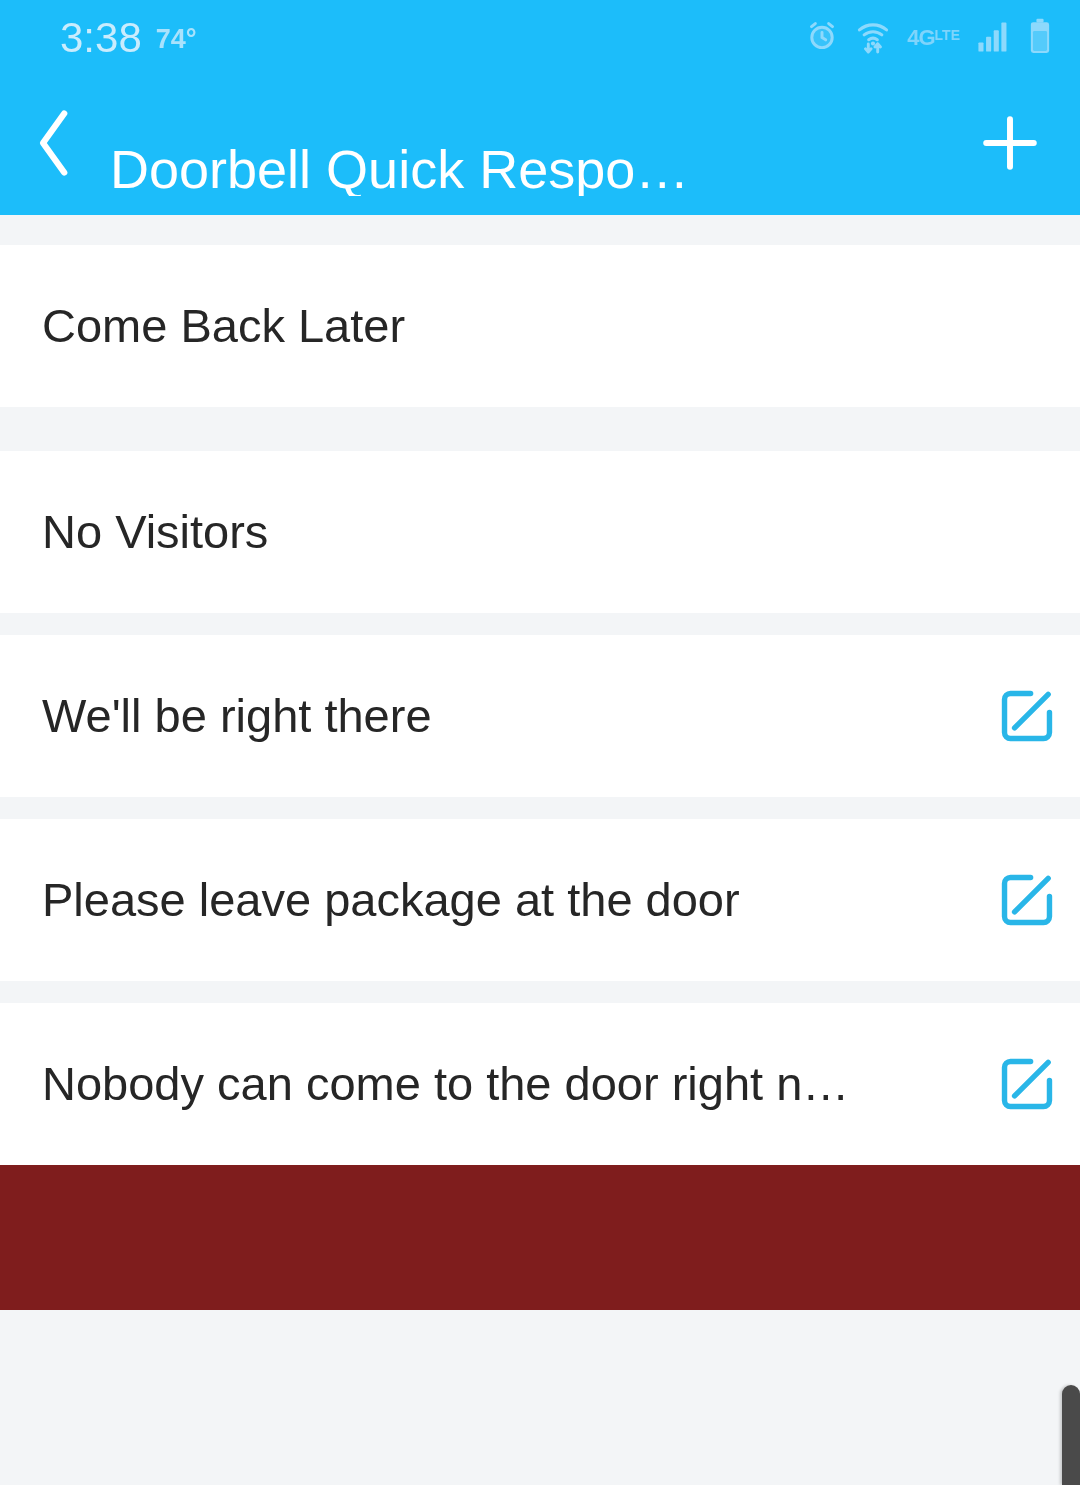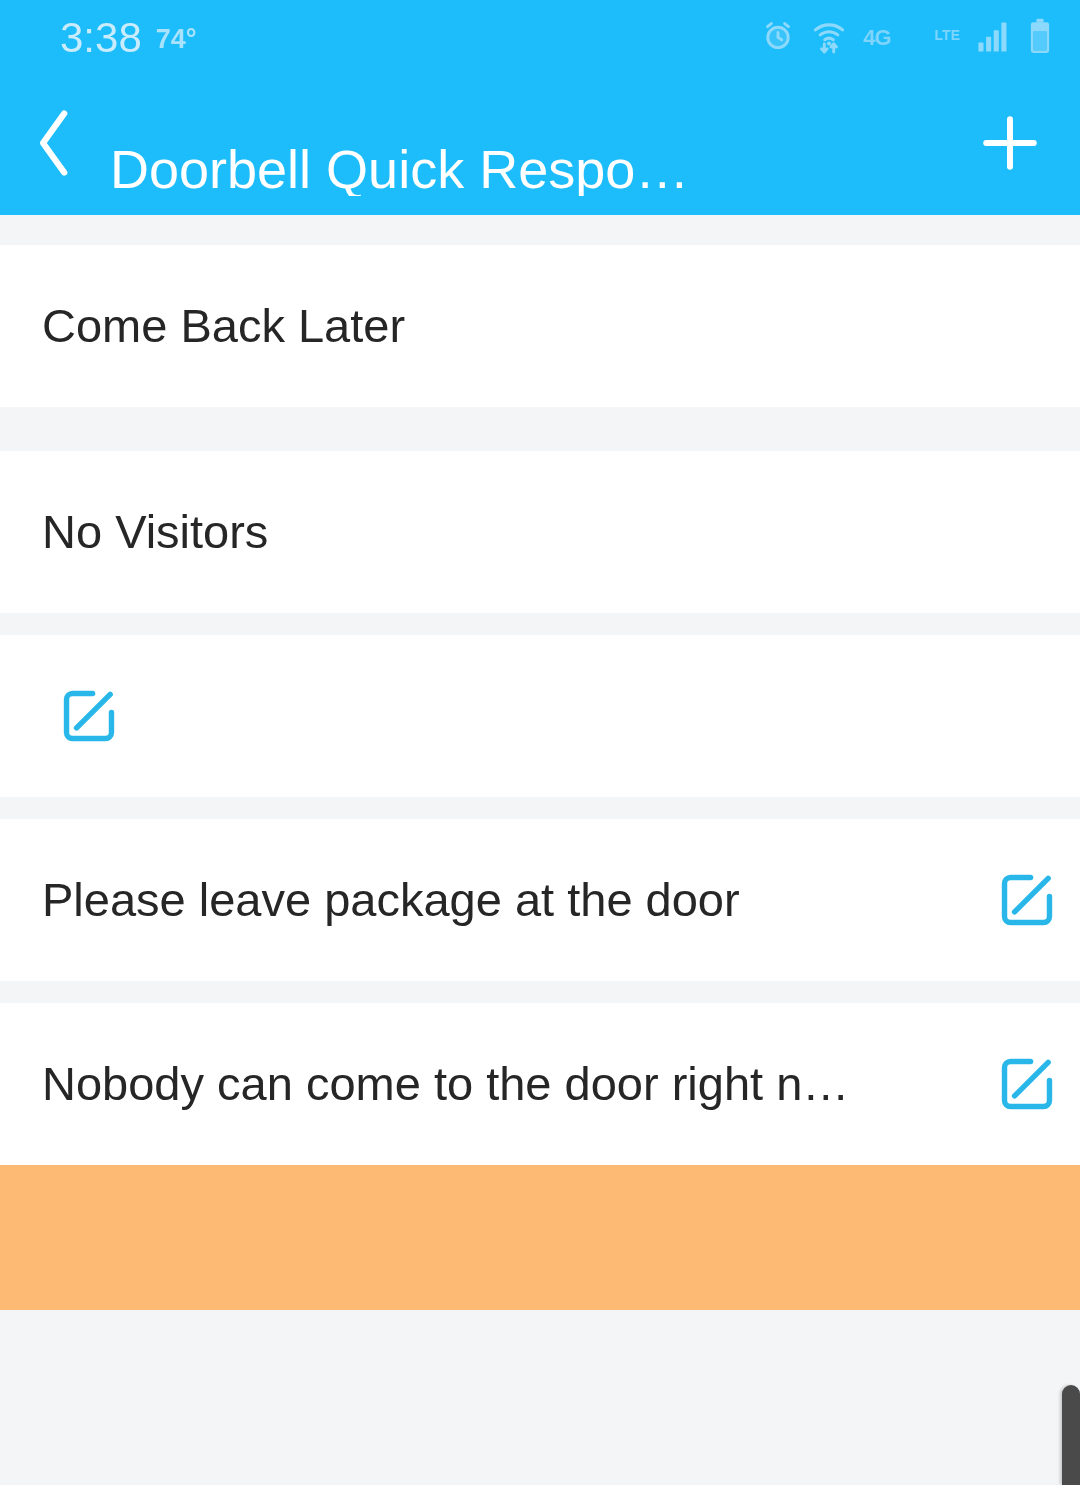--- a/index.html
+++ b/index.html
@@ -2,21 +2,21 @@
 <html><head>
 <meta charset="utf-8">
 <style>
   * { margin:0; padding:0; box-sizing:border-box; }
   html, body {
     width:1080px; height:1485px;
     background:#ffffff;
     font-family:"Liberation Sans", sans-serif;
     overflow:hidden;
   }
-  #app { position:relative; width:1080px; height:1485px; background:#fdba74; }
+  #app { position:relative; width:1080px; height:1485px; background:#7f1d1d; }
 
   
   .statusbar {
     position:absolute; top:0; left:0; width:1080px; height:75px;
     background:#1CBDFA;
     display:flex; align-items:center; justify-content:space-between;
     padding:0 28px 0 60px;
   }
   .sb-left { display:flex; align-items:baseline; gap:14px; }
   .sb-time {
@@ -24,21 +24,21 @@
     line-height:1;
   }
   .sb-temp {
     font-size:27px; font-weight:700; color:#a9e2fc; line-height:1;
     position:relative; top:-4px;
   }
   .sb-right { display:flex; align-items:center; gap:17px; }
   .sb-icon { display:block; }
   .sb-lte {
     font-size:22px; font-weight:700; color:#7fd4fb;
-    letter-spacing:-1px; line-height:1; display:flex; align-items:flex-start;gap:44px;
+    letter-spacing:-1px; line-height:1; display:flex; align-items:flex-start;
   }
   .sb-lte sup { font-size:14px; font-weight:700; letter-spacing:0; position:relative; top:1px; }
 
   
   .appbar {
     position:absolute; top:75px; left:0; width:1080px; height:140px;
     background:#1CBDFA;
     display:flex; align-items:center;
   }
   .backbtn {
@@ -174,20 +174,21 @@
     <div class="sep"></div>
 
     <div class="sep"></div>
 
     <div class="row">
       <span class="row-label">No Visitors</span>
     </div>
     <div class="sep"></div>
 
     <div class="row">
+      <span class="row-label">We'll be right there</span>
       <span class="row-edit">
         <svg width="62" height="62" viewBox="0 0 24 24" fill="none">
           <path d="M13.4 3.3H5.6A2.3 2.3 0 0 0 3.3 5.6v12.8a2.3 2.3 0 0 0 2.3 2.3h12.8a2.3 2.3 0 0 0 2.3-2.3v-7.8" stroke="#29B6E8" stroke-width="2.1" stroke-linecap="round" stroke-linejoin="round"></path>
           <path d="M20.2 3.6 7.2 16.6" stroke="#29B6E8" stroke-width="2.1" stroke-linecap="round"></path>
         </svg>
       </span>
     </div>
     <div class="sep"></div>
 
     <div class="row">

